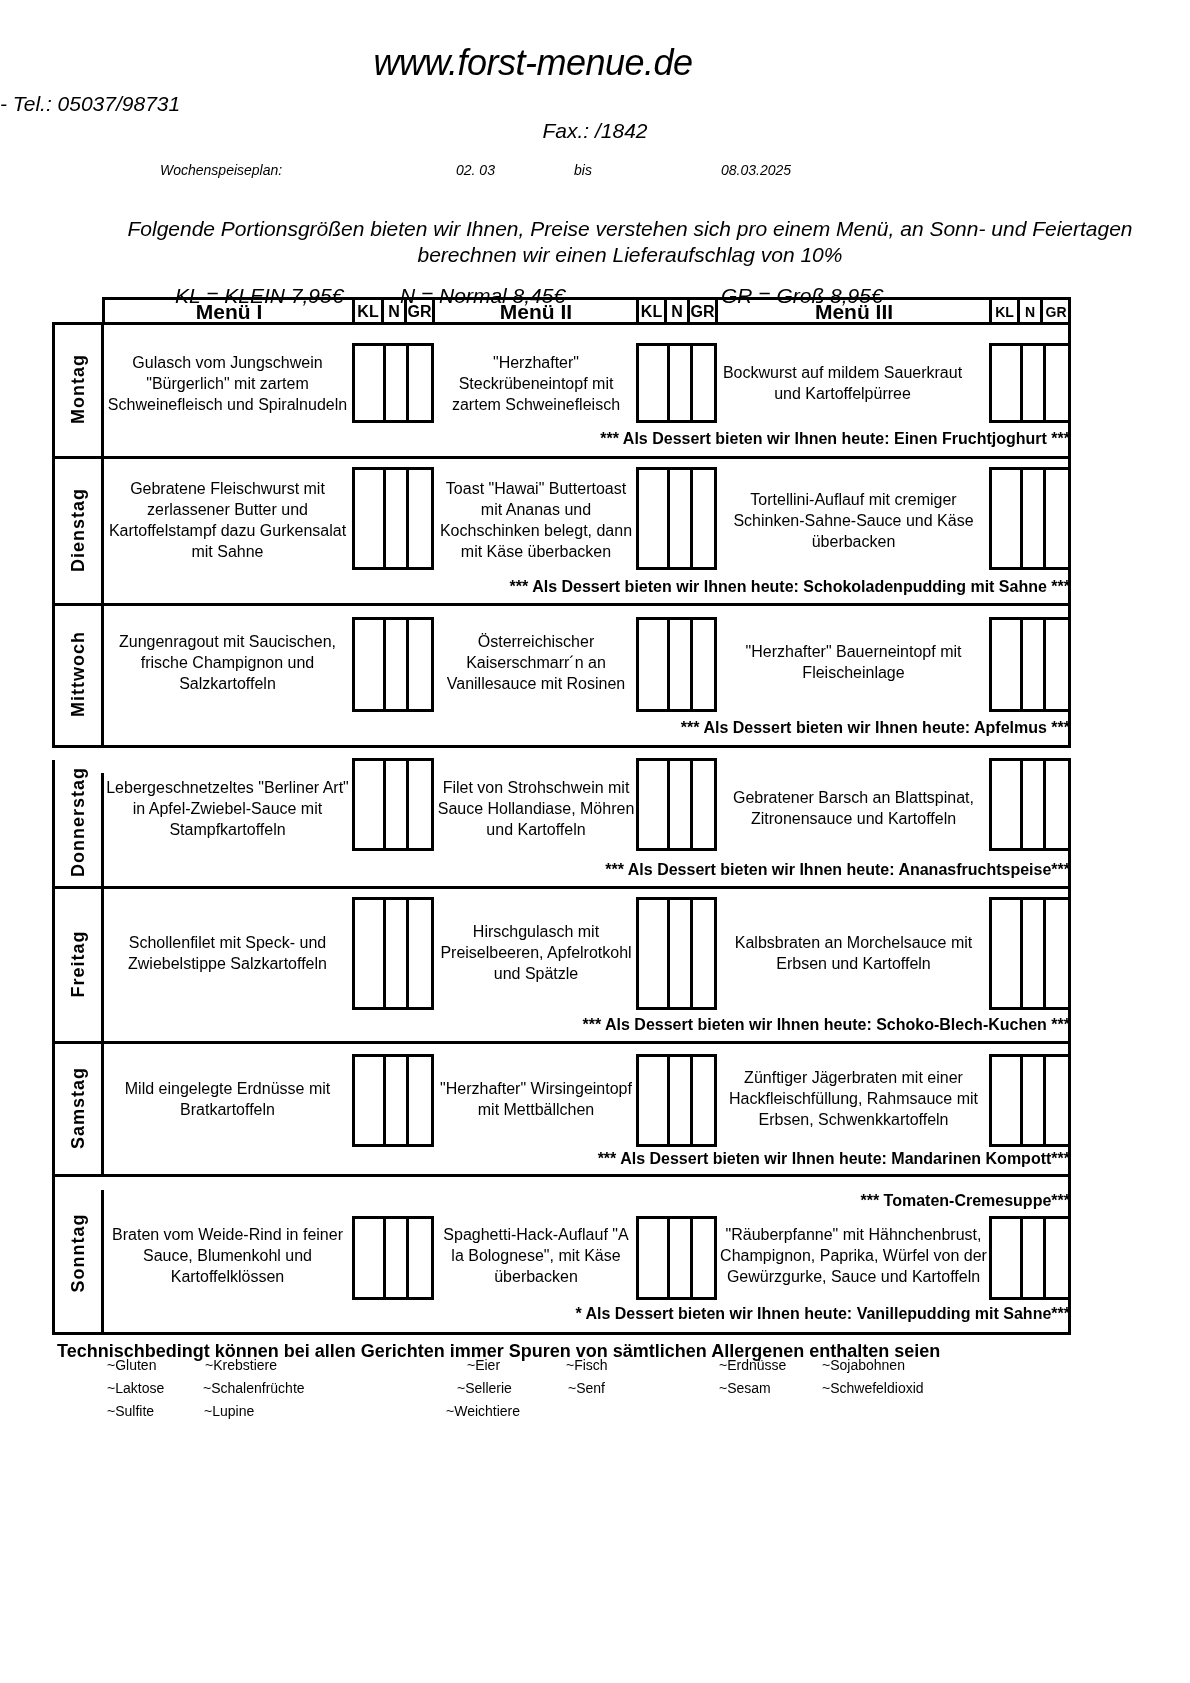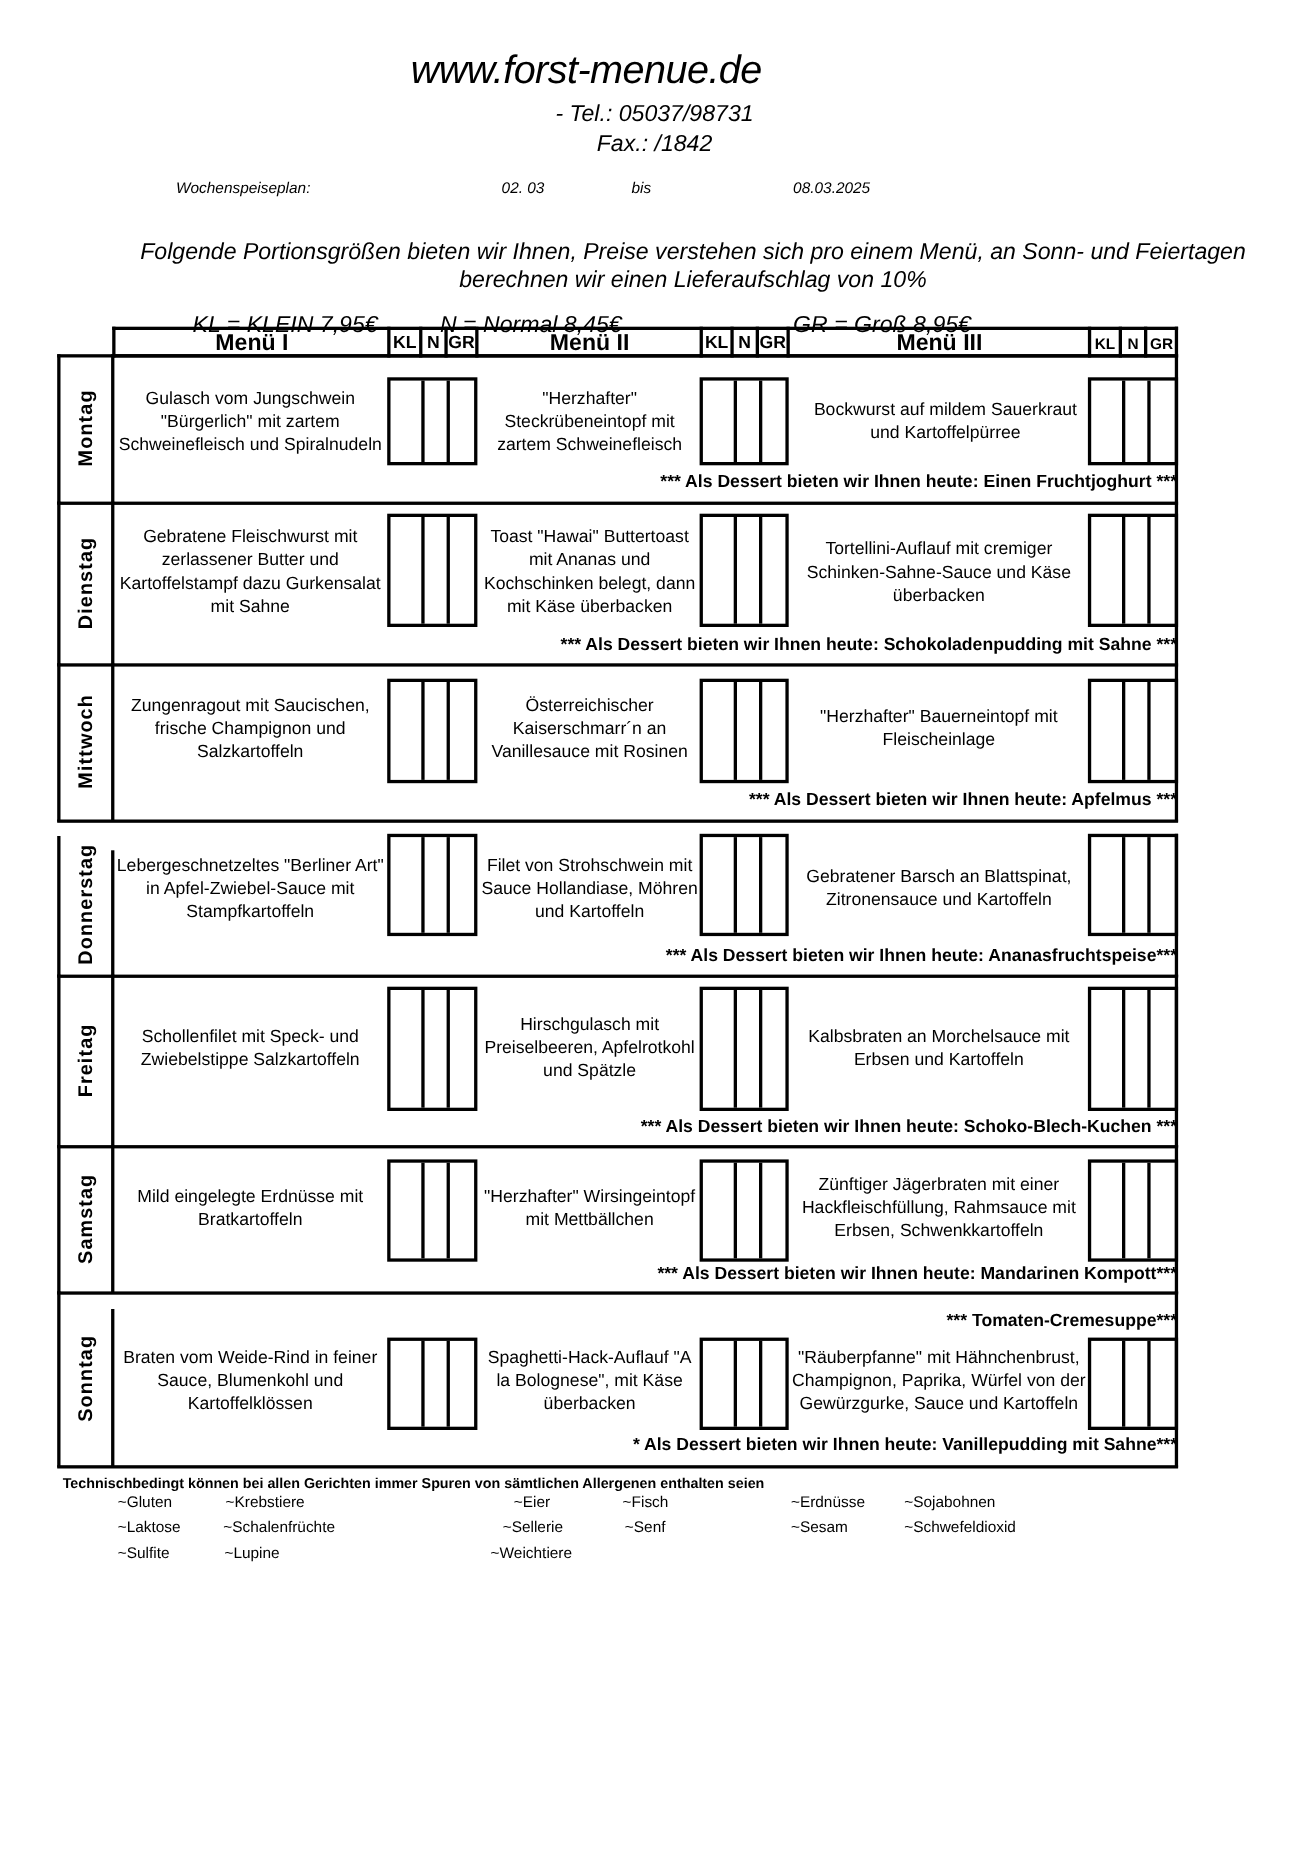--- a/index.html
+++ b/index.html
@@ -1,41 +1,41 @@
 <!DOCTYPE html>
 <html><head>
 <meta charset="utf-8">
 <style>
   html, body { margin: 0; padding: 0; background: #ffffff; }
   body { width: 1190px; height: 1683px; position: relative; overflow: hidden;
          font-family: "Liberation Sans", sans-serif; color: #000; }
   .abs { position: absolute; }
   
   #site { left: 0; width: 1066px; top: 42px; font-size: 36px; font-style: italic; text-align: center; letter-spacing: -0.5px; }
-  #tel { left: 0; width: 1190px; top: 92px; font-size: 21px; font-style: italic; text-align: center; }
+  #tel { left: 0; width: 1190px; top: 92px; font-size: 21px; font-style: italic; text-align: left; }
   #fax { left: 0; width: 1190px; top: 119px; font-size: 21px; font-style: italic; text-align: center; }
   .plan { top: 162px; font-size: 14px; font-style: italic; }
   #intro { left: 120px; width: 1020px; top: 216px; font-size: 21px; font-style: italic; text-align: center; line-height: 26px; }
   .price { top: 284px; font-size: 21px; font-style: italic; }
 
   
   .hline { position: absolute; background: #000; height: 3px; }
   .vline { position: absolute; background: #000; width: 3px; }
   .hdr { position: absolute; top: 298px; height: 28px; font-weight: bold; font-size: 21px; text-align: center; line-height: 28px; }
   .hsm { position: absolute; top: 298px; height: 28px; font-weight: bold; font-size: 16px; text-align: center; line-height: 28px; }
   .day { position: absolute; left: 53px; width: 50px; }
   .day span { position: absolute; left: 50%; top: 50%; transform: translate(-50%,-50%) rotate(-90deg); font-weight: bold; font-size: 18px; letter-spacing: 1px; white-space: nowrap; }
   .dish { position: absolute; font-size: 16px; line-height: 21px; text-align: center; display: flex; align-items: center; justify-content: center; }
   .dessert { position: absolute; left: 103px; width: 967px; font-size: 16px; font-weight: bold; text-align: right; }
   .boxes { position: absolute; border: 3px solid #000; display: flex; box-sizing: border-box; }
   .boxes div { height: 100%; box-sizing: border-box; }
   .boxes div + div { border-left: 3px solid #000; }
   .b1 { width: 28px; } .b2 { width: 23px; } .b3 { flex: 1; }
 
-  #note { left: 57px; top: 1341px; font-size: 13px; font-weight: bold; }
+  #note { left: 57px; top: 1341px; font-size: 18px; font-weight: bold; }
   .al { position: absolute; font-size: 14px; }
 </style>
 </head>
 <body>
 
 <div id="site" class="abs">www.forst-menue.de</div>
 <div id="tel" class="abs">- Tel.: 05037/98731</div>
 <div id="fax" class="abs">Fax.: /1842</div>
 
 <div class="abs plan" style="left:160px">Wochenspeiseplan:</div>
@@ -100,21 +100,21 @@
         <div class="b3"></div>
       </div>
       <div class="dish" style="left:436px;width:200px;top:338px;height:90px">
         <span>"Herzhafter" Steckrübeneintopf mit zartem Schweinefleisch</span>
       </div>
       <div class="boxes" style="left:636px;top:343px;width:81px;height:80px">
         <div class="b1"></div>
         <div class="b2"></div>
         <div class="b3"></div>
       </div>
-      <div class="dish" style="left:735px;width:249px;top:338px;height:90px">
+      <div class="dish" style="left:718px;width:249px;top:338px;height:90px">
         <span>Bockwurst auf mildem Sauerkraut und Kartoffelpürree</span>
       </div>
       <div class="boxes" style="left:989px;top:343px;width:82px;height:80px">
         <div class="b1"></div>
         <div class="b2"></div>
         <div class="b3"></div>
       </div>
       <div class="dessert" style="top:430px">*** Als Dessert bieten wir Ihnen heute: Einen Fruchtjoghurt ***</div>
     </div>
     <div>

